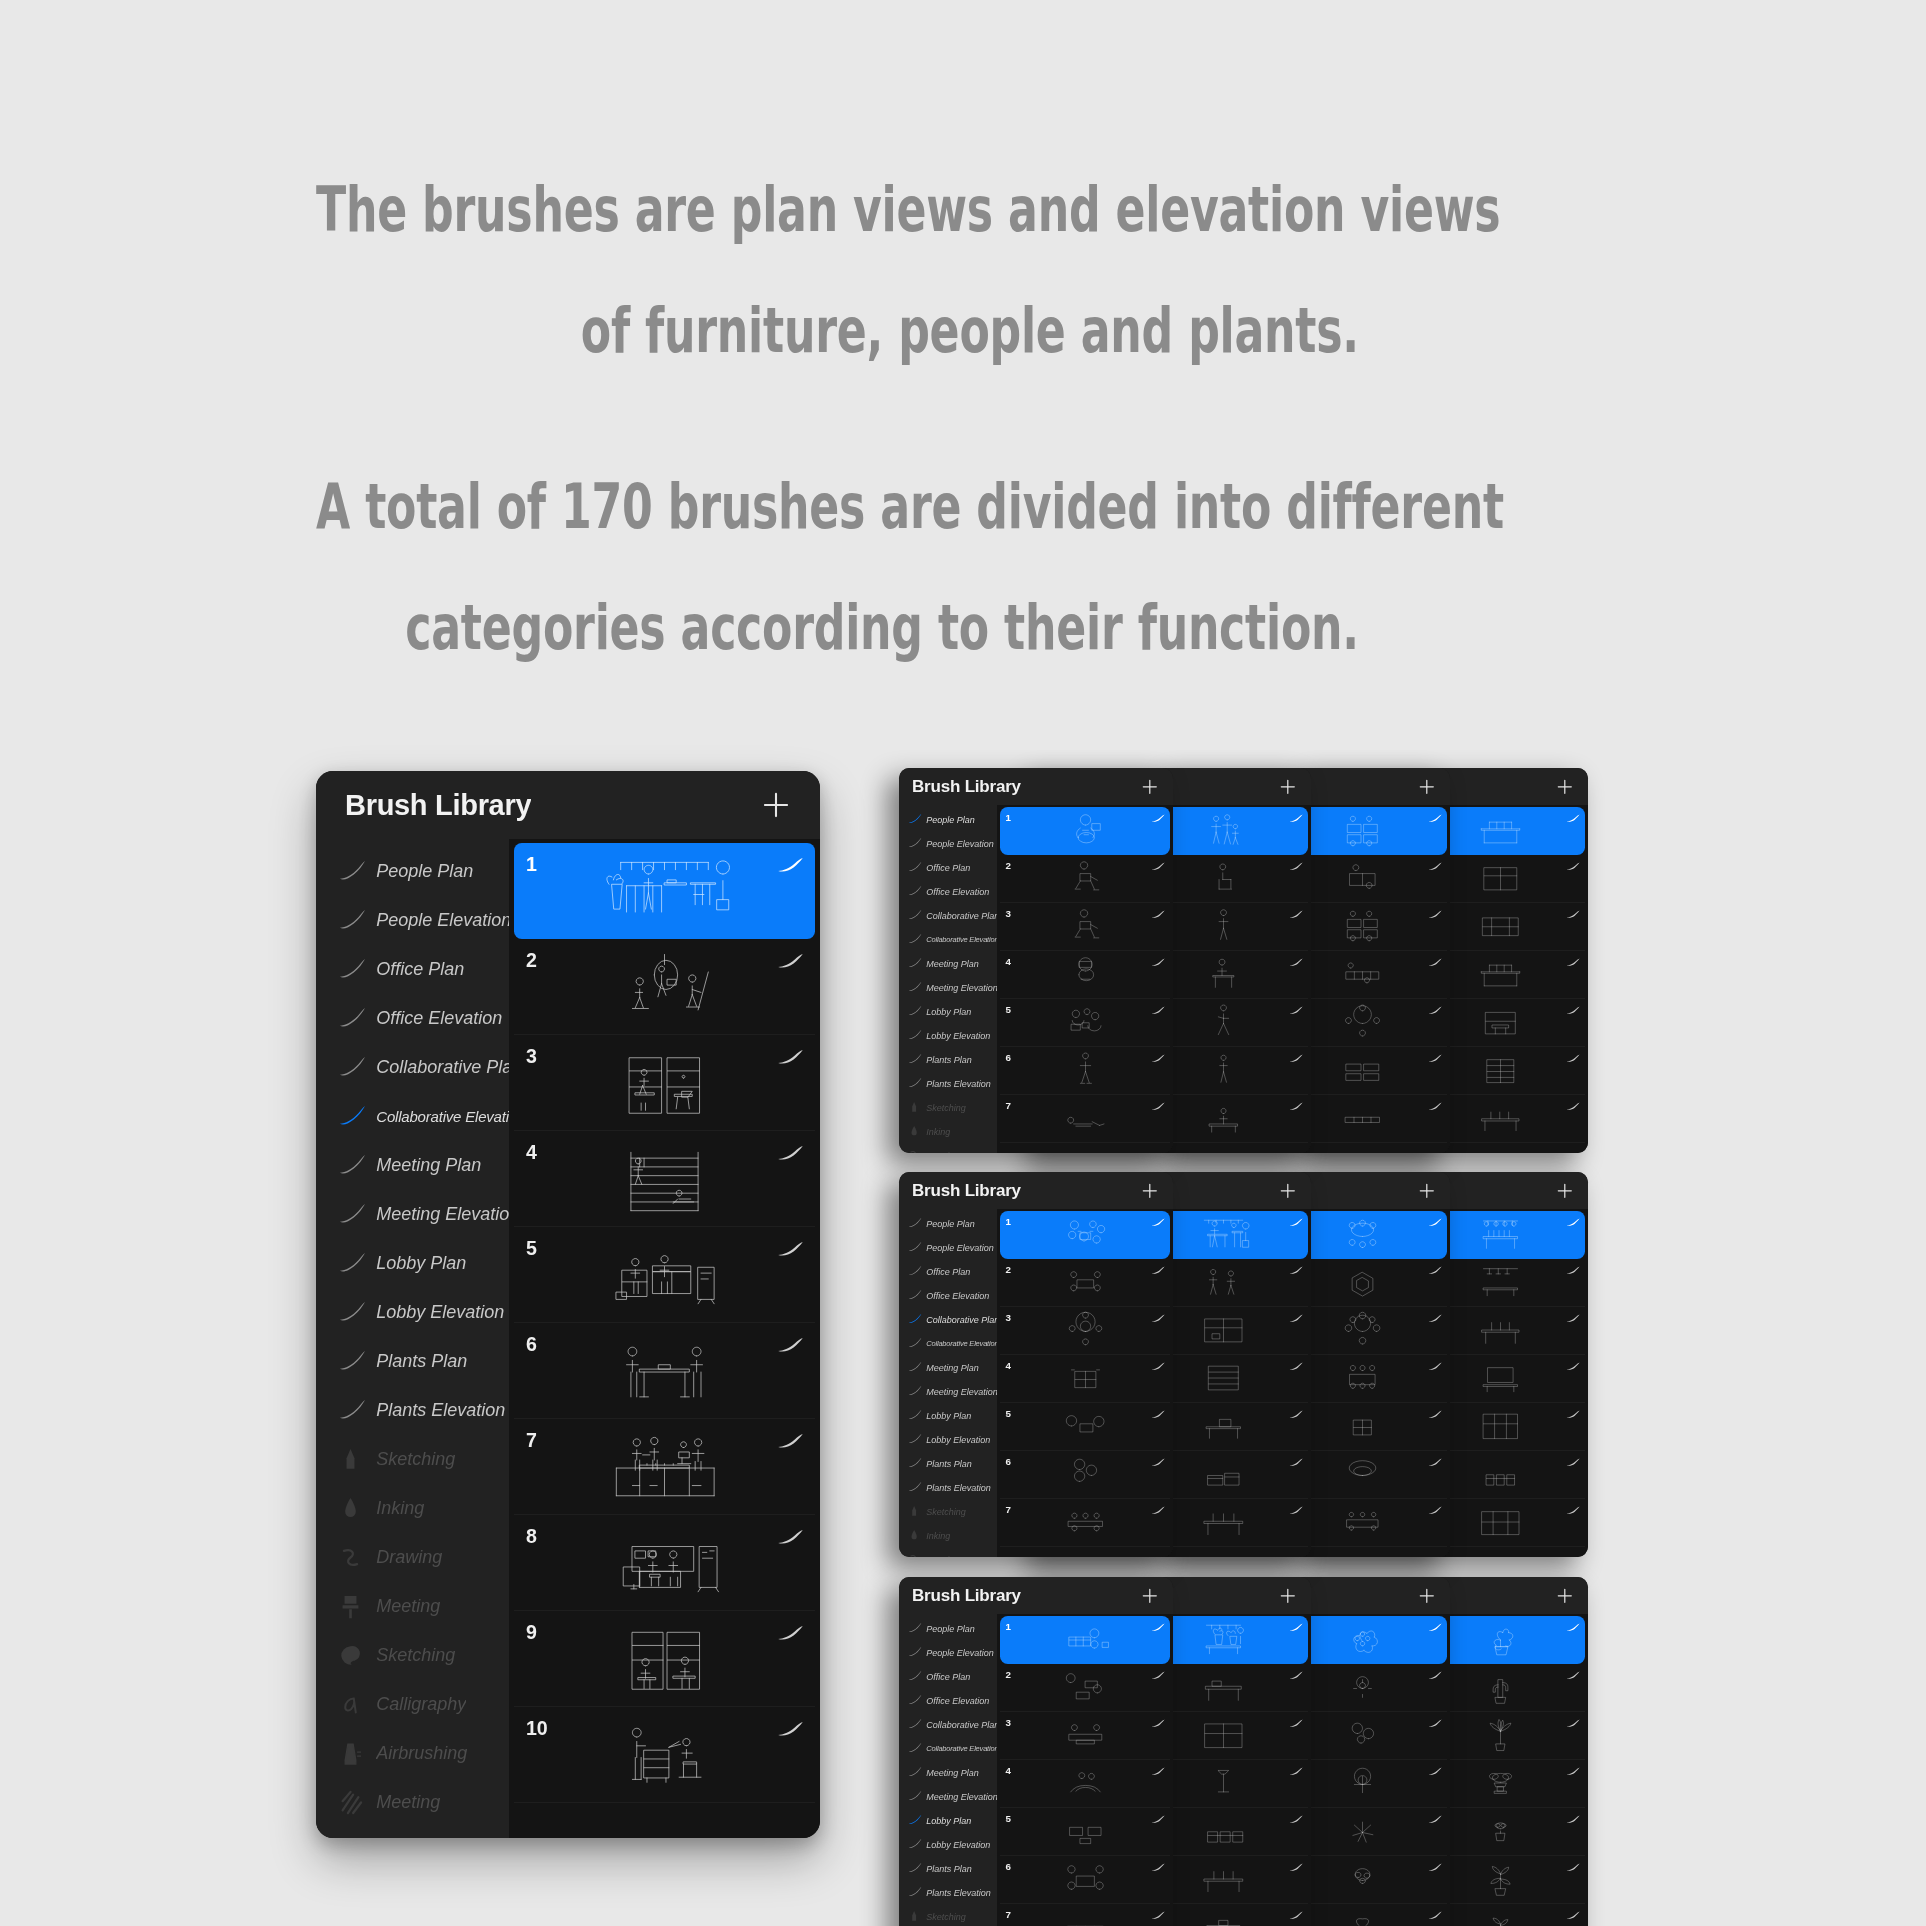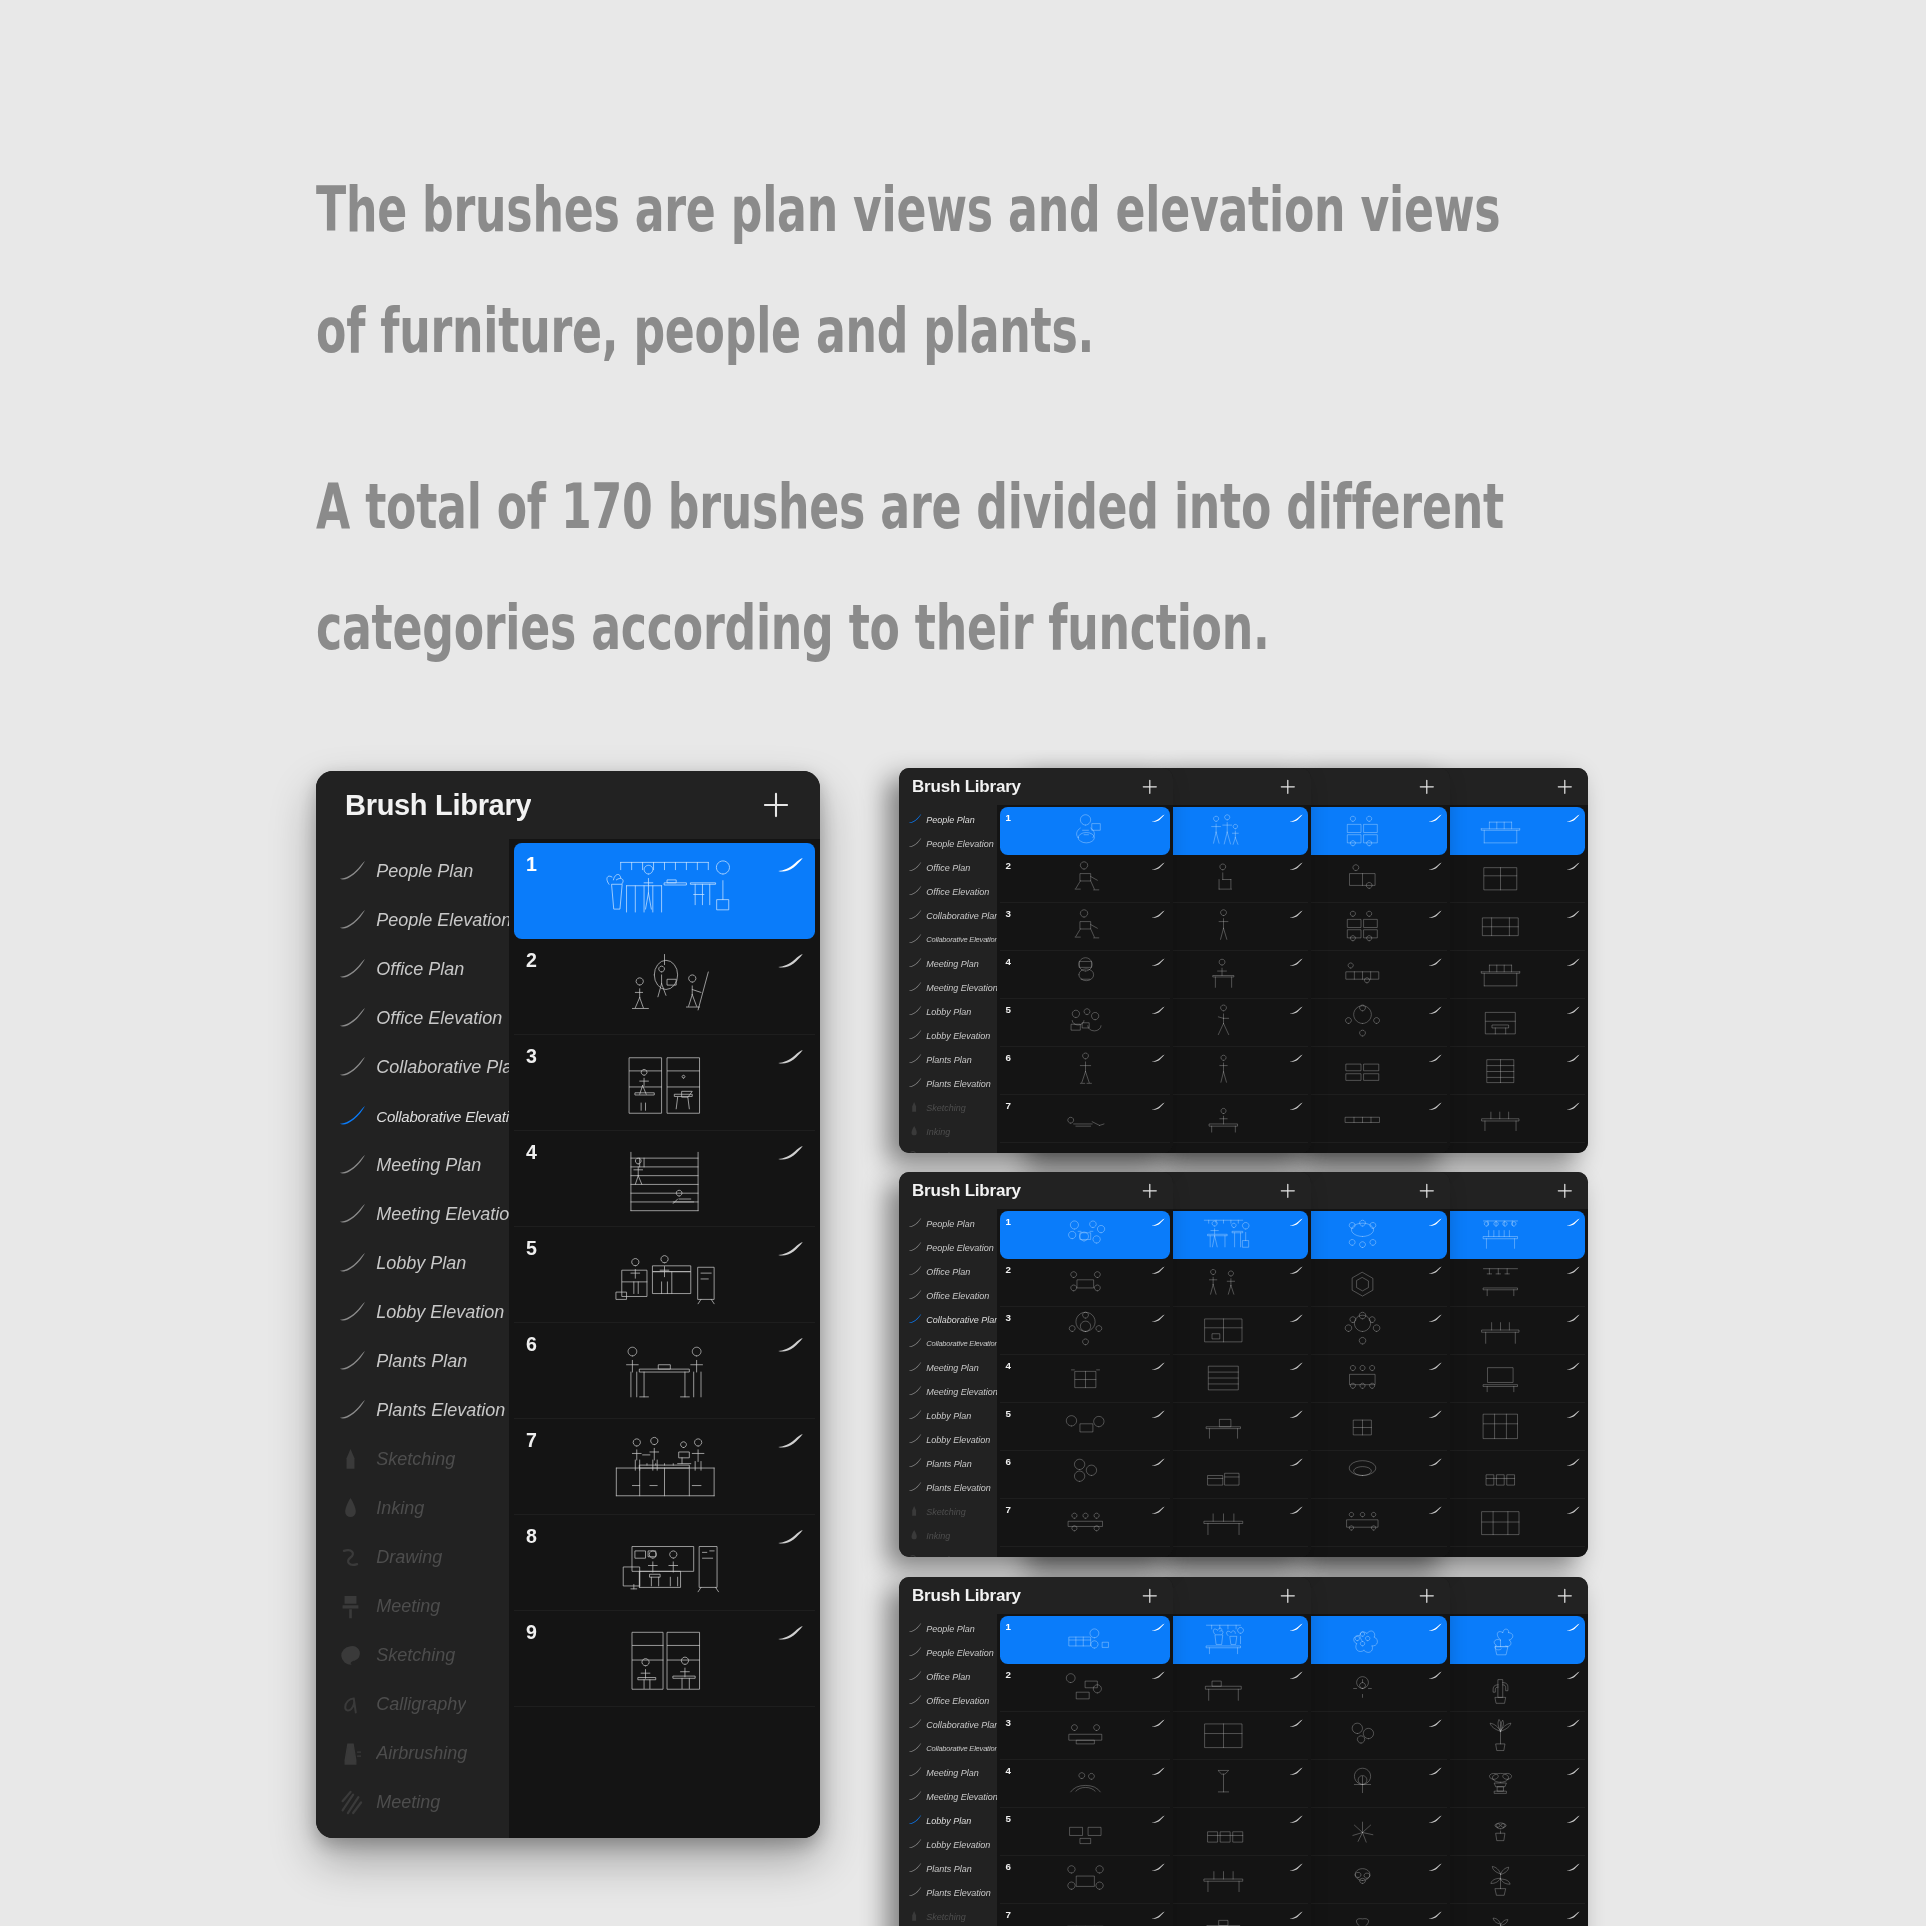--- a/index.html
+++ b/index.html
@@ -19,20 +19,21 @@
     height: 1926px;
     background: #e8e8e8;
   }
 
   
   .copy {
     position: absolute;
     left: 316px;
     top: 149px;
     width: 1337px;
+    text-align: right;
   }
   .copy p {
     color: #8b8b8b;
     font-family: "Liberation Sans Narrow", "DejaVu Sans Condensed", "Liberation Sans", sans-serif;
     font-weight: 700;
     font-size: 63px;
     line-height: 121px;
     letter-spacing: -0.3px;
     transform: scaleX(0.78);
     transform-origin: left center;
@@ -530,20 +531,38 @@
               <svg viewBox="0 0 200 100" width="215" height="73" preserveAspectRatio="xMidYMid meet">
                 <g fill="none" stroke="#c9c9c9" stroke-width="1" stroke-linejoin="round" stroke-linecap="round">
                   <path d="M56 10 H98 V88 H56 Z M104 10 H148 V88 H104 Z"></path>
                   <path d="M56 28 H98 M104 28 H148 M56 48 H98 M104 48 H148"></path>
                   <path d="M74 56 a5 5 0 1 1 0.1 0 M74 61 v12 M68 66 h12 M64 72 h24 v3 h-24 Z M72 75 v12 M80 75 v12"></path>
                   <path d="M128 54 a5 5 0 1 1 0.1 0 M128 59 v12 M122 64 h12 M112 70 h30 v3 h-30 Z M124 73 v14 M134 73 v14"></path>
                 </g>
               </svg>
             </div>
           </div>
+          <div class="brush-row">
+            <span class="idx">10</span>
+            <span class="stroke-ic">
+              <svg viewBox="0 0 44 30" width="27" height="19.6">
+                <path d="M2 25 C10 25 20 21 29 13 C34 8.5 38 5 42 4 C38 9 33 15 27 19.5 C19 25.5 9 27.5 2 25 Z" fill="#d0d0d0"></path>
+              </svg>
+            </span>
+            <div class="art">
+              <svg viewBox="0 0 200 100" width="215" height="73" preserveAspectRatio="xMidYMid meet">
+                <g fill="none" stroke="#c9c9c9" stroke-width="1" stroke-linejoin="round" stroke-linecap="round">
+                  <path d="M72 40 h34 v38 h-34 Z M72 52 h34 M72 64 h34 M76 78 v6 M102 78 v6"></path>
+                  <path d="M106 36 l14 -8 M106 36 l16 -4"></path>
+                  <path d="M62 22 a6 6 0 1 1 0.1 0 M62 28 v22 M62 34 h12 M60 50 v30 M68 50 v30 M56 80 h12"></path>
+                  <path d="M130 34 a5 5 0 1 1 0.1 0 M130 39 v12 M124 44 h14 M126 56 h18 v3 h-18 Z M126 59 v18 M144 59 v18 M120 77 h30"></path>
+                </g>
+              </svg>
+            </div>
+          </div>
         </div>
     </div>
   </div>
 
   <div class="cluster" id="cluster">
       <div class="stack" style="top: 0px; left: 0px;">
         <div class="panel mini" style="left: 415px; z-index: 7;">
           <div class="panel-head">
             <div class="panel-title">ary</div>
             <div>

